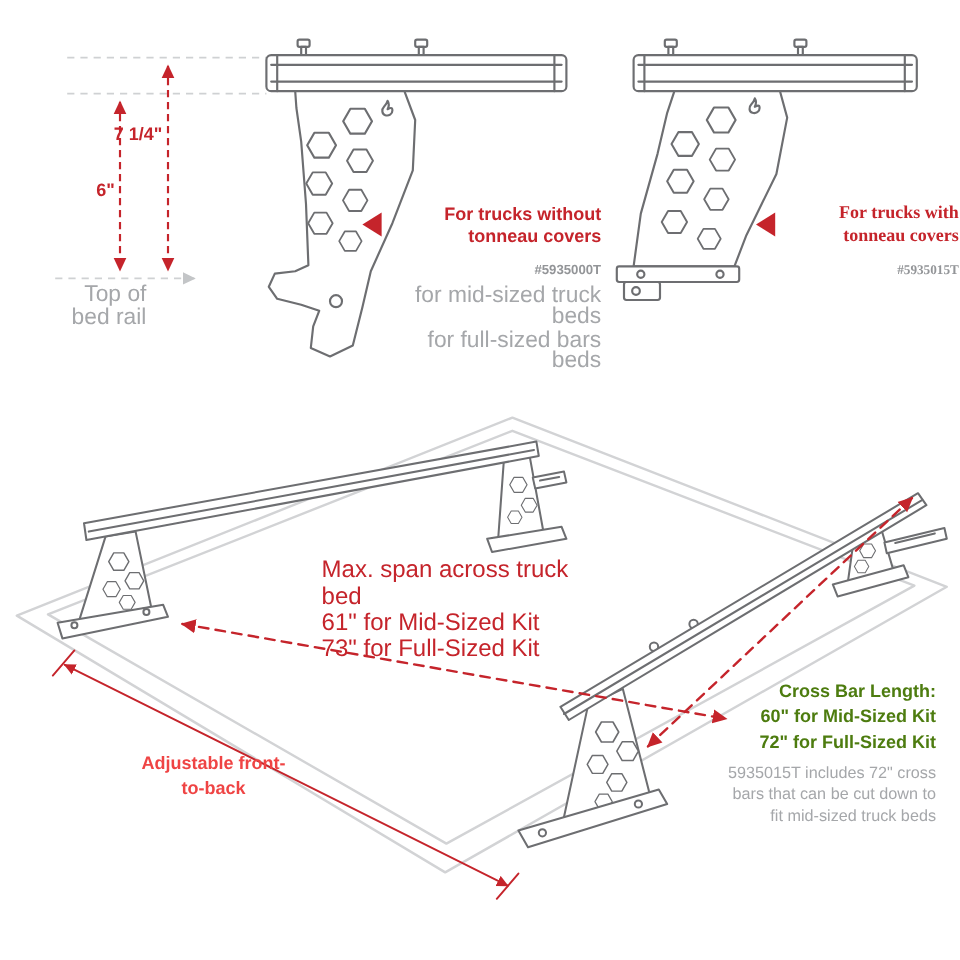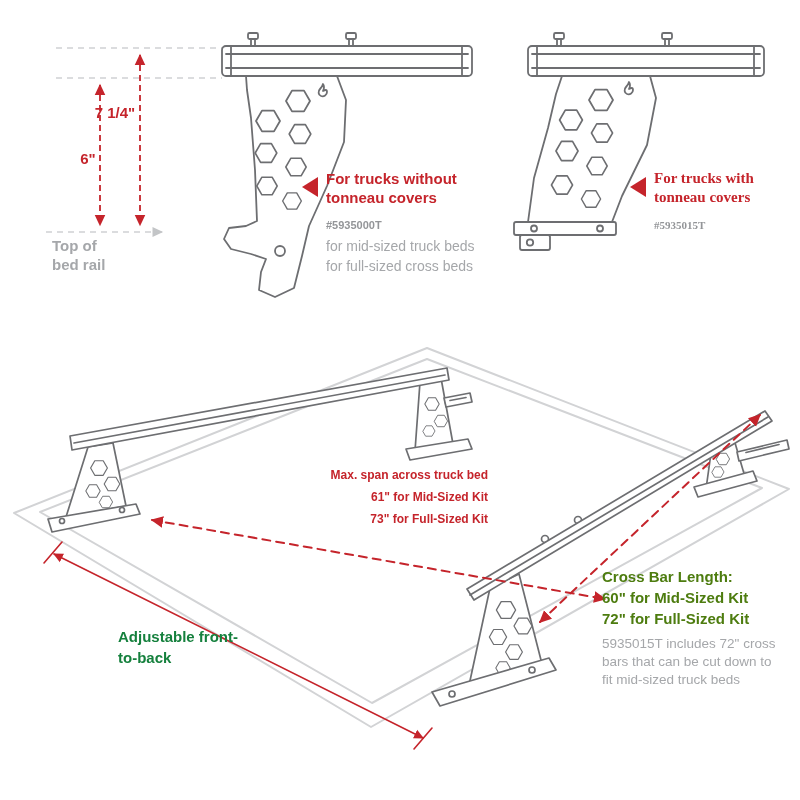--- a/index.html
+++ b/index.html
@@ -2,33 +2,33 @@
 <html><head>
 <meta charset="utf-8">
 <style>
   * { box-sizing: border-box; }
   html, body { margin: 0; padding: 0; background: #ffffff; }
   .stage {
     position: relative; width: 800px; height: 800px; background: #ffffff;
     font-family: "Liberation Sans", sans-serif; overflow: hidden;
   }
   .stage svg { position: absolute; left: 0; top: 0; }
-  .txt { position: absolute; }
+  .txt { position: absolute; text-align: right; }
   .red  { color: #c5242b; }
   .grayt { color: #a5a7aa; }
   .dim-label { font-size: 15px; font-weight: bold; text-align: center; }
-  .rail-label { font-size: 15px; line-height: 19px; font-weight: bold; }
+  .rail-label { font-size: 19px; line-height: 19px; }
   .callout { line-height: 19px; }
   .callout .title { font-size: 15px; font-weight: bold; color: #c5242b; line-height: 19px; }
   .callout .part { font-size: 11px; font-weight: bold; color: #939598; margin-top: 9px; }
-  .callout .desc { font-size: 14px; color: #a5a7aa; line-height: 17px; margin-top: 3px; }
-  .span-note { text-align: right; font-size: 12px; font-weight: bold; line-height: 22px; color: #c5242b; }
+  .callout .desc { font-size: 19px; color: #a5a7aa; line-height: 17px; margin-top: 3px; }
+  .span-note { text-align: left; font-size: 20px; font-weight: normal; line-height: 22px; color: #c5242b; }
   .cb-note .title, .cb-note .ln { font-size: 15px; font-weight: bold; color: #4d7c0f; line-height: 21px; }
   .cb-note .detail { font-size: 13.5px; color: #a5a7aa; line-height: 18px; margin-top: 6px; }
-  .adjust-note { text-align: left; font-size: 15px; font-weight: bold; color: #15803d; line-height: 21px; }
+  .adjust-note { text-align: center; font-size: 15px; font-weight: bold; color: #ef4444; line-height: 21px; }
 </style>
 </head>
 <body>
 
 <div class="stage">
 
   <svg width="800" height="800" viewBox="0 0 800 800">
     <defs>
       <marker id="arrRed" viewBox="0 0 10 10" refX="8.5" refY="5" markerWidth="6.5" markerHeight="6.5" orient="auto-start-reverse">
         <path d="M0,0.5 L9.5,5 L0,9.5 Z" fill="#c5242b"></path>
@@ -165,21 +165,21 @@
   </svg>
 
   <div class="txt dim-label red" style="left:92px; top:104px; width:46px;">7 1/4"</div>
   <div class="txt dim-label red" style="left:76px; top:150px; width:24px;">6"</div>
   <div class="txt rail-label grayt" style="left:52px; top:236px; width:70px;">Top of bed rail</div>
 
   <div class="txt callout" style="left:326px; top:169px; width:175px;">
     <div class="title">For trucks without tonneau covers</div>
     <div class="part">#5935000T</div>
     <div class="desc">for mid-sized truck beds</div>
-    <div class="desc">for full-sized cross beds</div>
+    <div class="desc">for full-sized bars beds</div>
   </div>
 
   <div class="txt callout" style="left:654px; top:169px; width:145px;font-family:Liberation Serif, serif;">
     <div class="title">For trucks with tonneau covers</div>
     <div class="part">#5935015T</div>
   </div>
 
   <div class="txt span-note" style="left:268px; top:464px; width:220px;">
     <div>Max. span across truck bed</div>
     <div>61" for Mid-Sized Kit</div>

